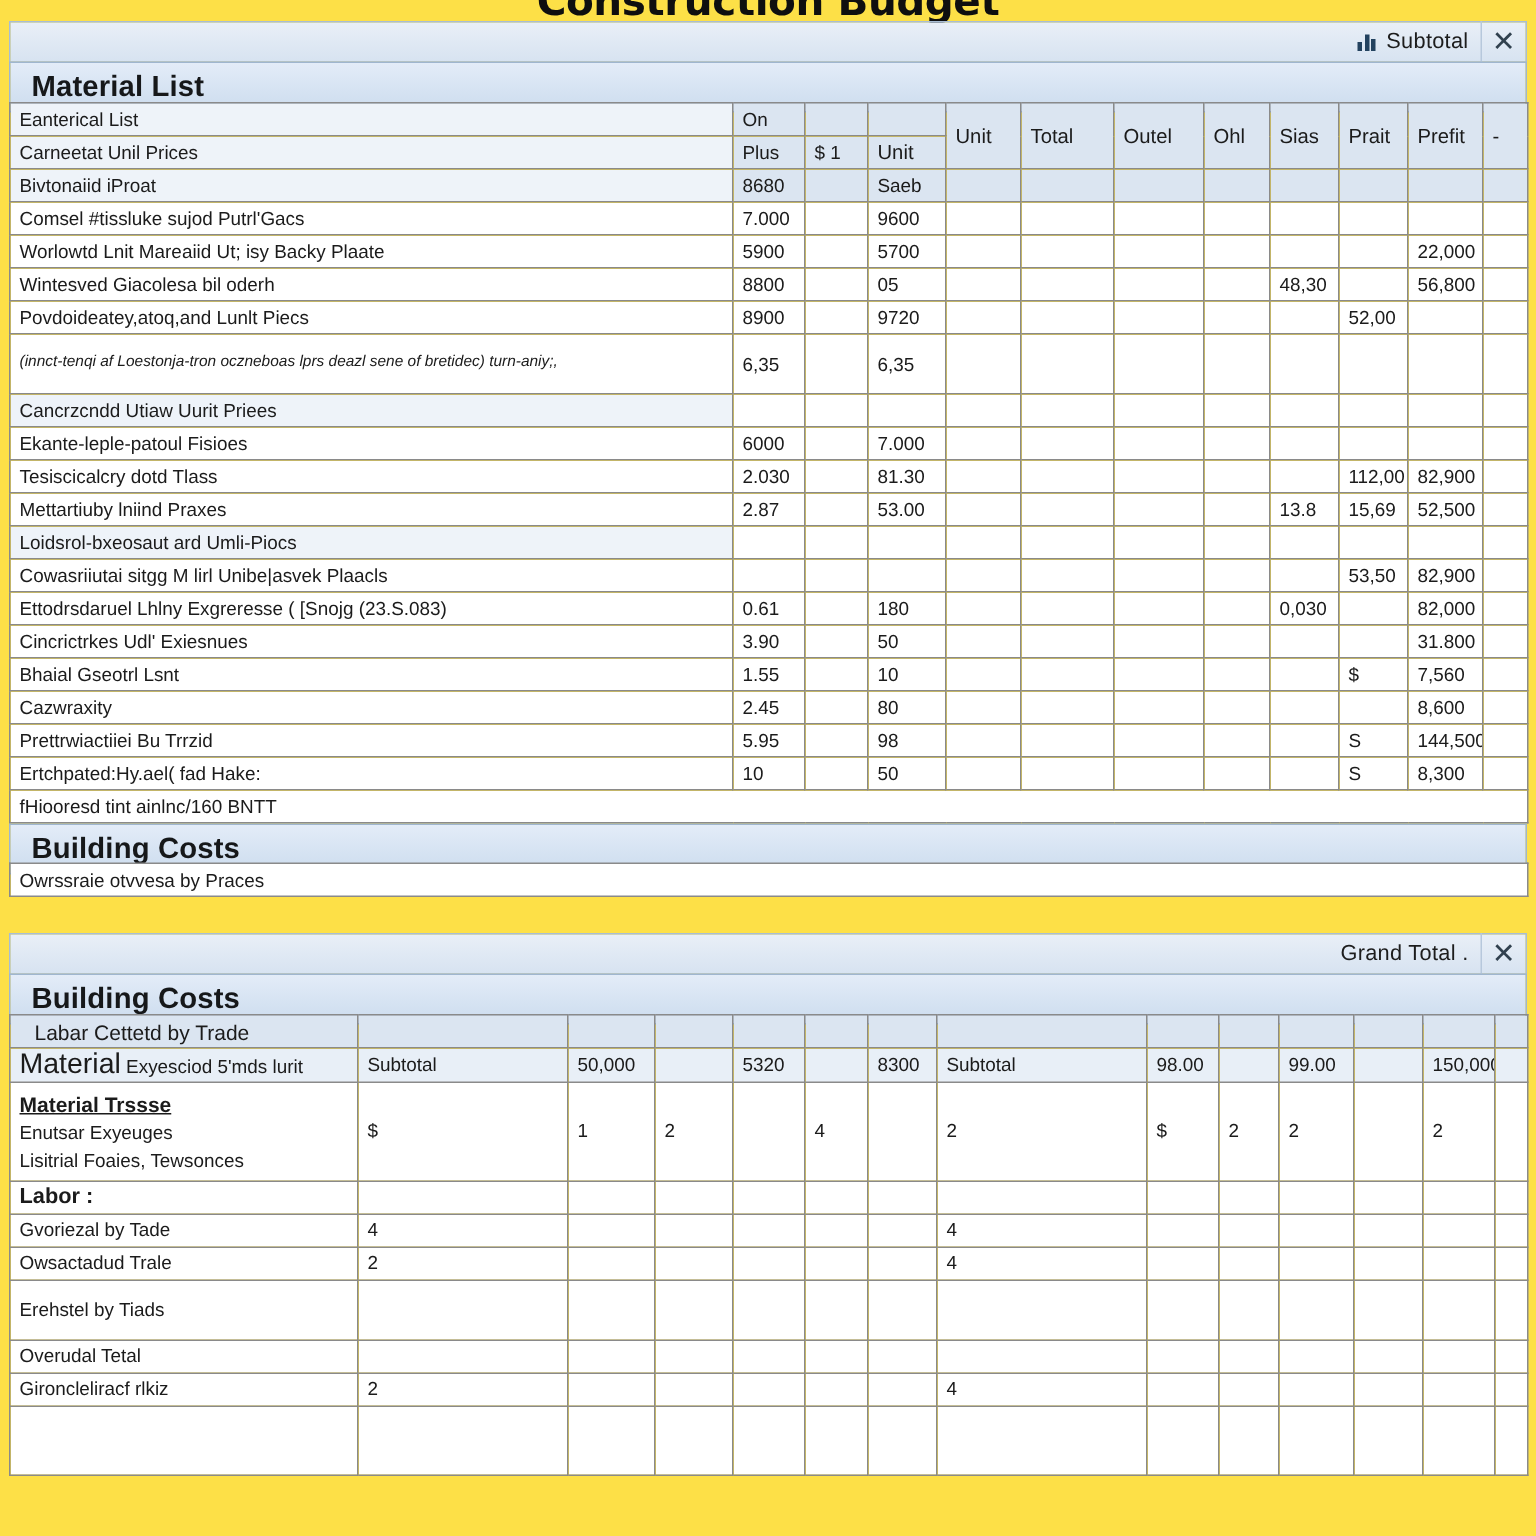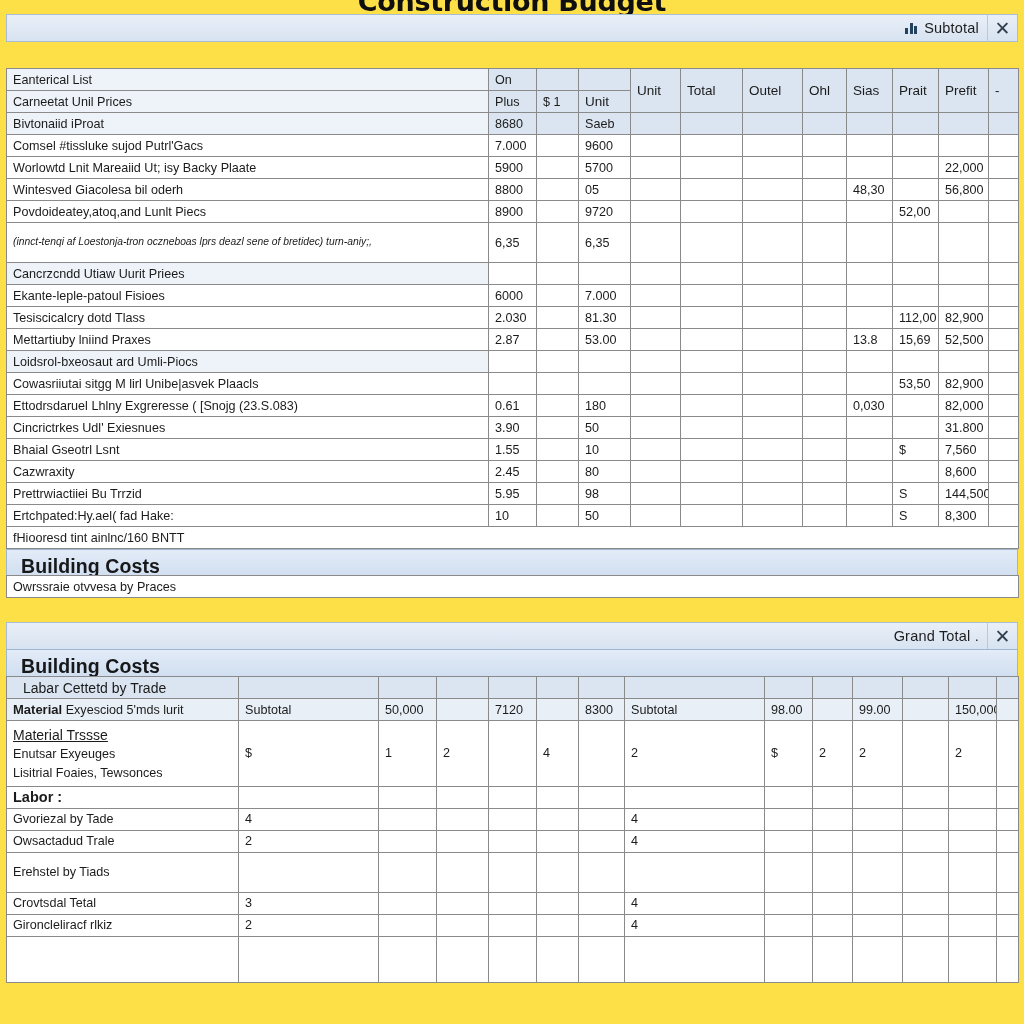--- a/index.html
+++ b/index.html
@@ -114,20 +114,23 @@
       <span class="chrome-icon">
           <i></i>
           <i></i>
           <i></i>
         </span>
       <span>Subtotal</span>
     </div>
     <div class="chrome-close">✕</div>
   </div>
 
+  <div class="band" style="top:41px;">
+    <span class="band-title">Material List</span>
+  </div>
 
   <table class="grid" id="t1" style="top:68px; left:6px; width:1012px;">
     <colgroup>
       <col style="width:482px">
         <col style="width:48px">
         <col style="width:42px">
         <col style="width:52px">
       <col style="width:50px">
         <col style="width:62px">
         <col style="width:60px">
@@ -472,37 +475,37 @@
           <td class="hdrq"></td>
           <td class="hdrq"></td>
           <td class="hdrq"></td>
           <td class="hdrq"></td>
           <td class="hdrq"></td>
           <td class="hdrq"></td>
           <td class="hdrq"></td>
           <td class="hdrq"></td>
         </tr>
         <tr>
-          <td class="sub"><span style="font-weight: bold; font-size: 13px;">Material</span><span> Exyesciod 5'mds lurit</span></td>
+          <td class="sub"><span style="font-weight: normal; font-size: 19px;">Material</span><span> Exyesciod 5'mds lurit</span></td>
           <td class="ctr bold sub">Subtotal</td>
           <td class="num sub">50,000</td>
           <td class="num sub"></td>
-          <td class="num sub">7120</td>
+          <td class="num sub">5320</td>
           <td class="num sub"></td>
           <td class="num sub">8300</td>
           <td class="ctr bold sub">Subtotal</td>
           <td class="num sub">98.00</td>
           <td class="num sub"></td>
           <td class="num sub">99.00</td>
           <td class="num sub"></td>
           <td class="num sub">150,000</td>
           <td class="num sub"></td>
         </tr>
         <tr class="tall3">
-          <td style="white-space: normal; line-height: 1.45; padding: 4px 6px;"><div style="font-weight: normal; font-size: 14px; text-decoration: underline; display: inline-block;">Material Trssse</div><div style="font-weight: normal;">Enutsar Exyeuges</div><div>Lisitrial Foaies, Tewsonces</div></td>
+          <td style="white-space: normal; line-height: 1.45; padding: 4px 6px;"><div style="font-weight: bold; font-size: 14px; text-decoration: underline; display: inline-block;">Material Trssse</div><div style="font-weight: normal;">Enutsar Exyeuges</div><div>Lisitrial Foaies, Tewsonces</div></td>
           <td class="ctr">$</td>
           <td class="num">1</td>
           <td class="num">2</td>
           <td class="num"></td>
           <td class="num">4</td>
           <td class="num"></td>
           <td class="num">2</td>
           <td class="ctr">$</td>
           <td class="num">2</td>
           <td class="num">2</td>
@@ -568,28 +571,28 @@
           <td class="num"></td>
           <td class="num"></td>
           <td class="num"></td>
           <td class="num"></td>
           <td class="num"></td>
           <td class="num"></td>
           <td class="num"></td>
           <td class="num"></td>
         </tr>
         <tr>
-          <td><span>Crovtsdal Tetal</span></td>
-          <td class="num">3</td>
-          <td class="num"></td>
-          <td class="num"></td>
-          <td class="num"></td>
-          <td class="num"></td>
-          <td class="num"></td>
-          <td class="num">4</td>
+          <td><span>Overudal Tetal</span></td>
+          <td class="num"></td>
+          <td class="num"></td>
+          <td class="num"></td>
+          <td class="num"></td>
+          <td class="num"></td>
+          <td class="num"></td>
+          <td class="num"></td>
           <td class="num"></td>
           <td class="num"></td>
           <td class="num"></td>
           <td class="num"></td>
           <td class="num"></td>
           <td class="num"></td>
         </tr>
         <tr>
           <td><span>Gironcleliracf rlkiz</span></td>
           <td class="num">2</td>

